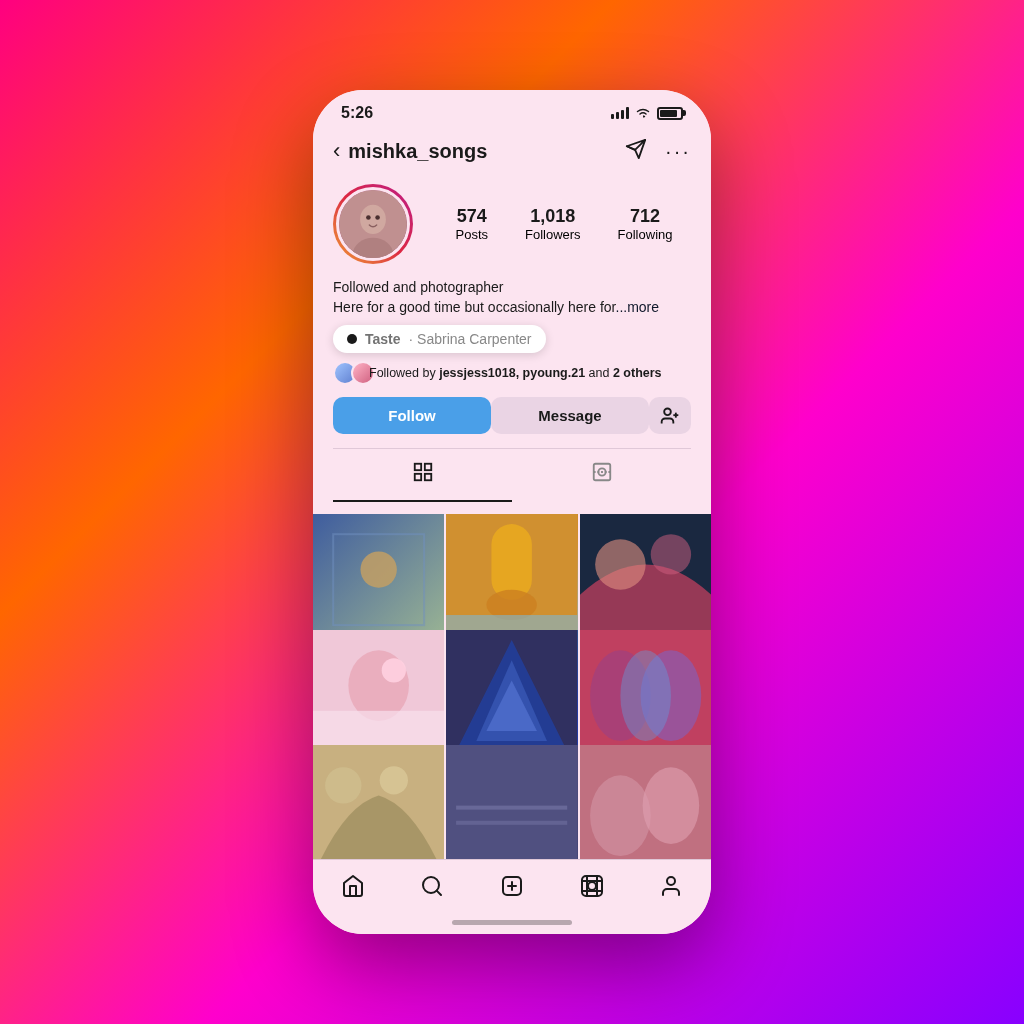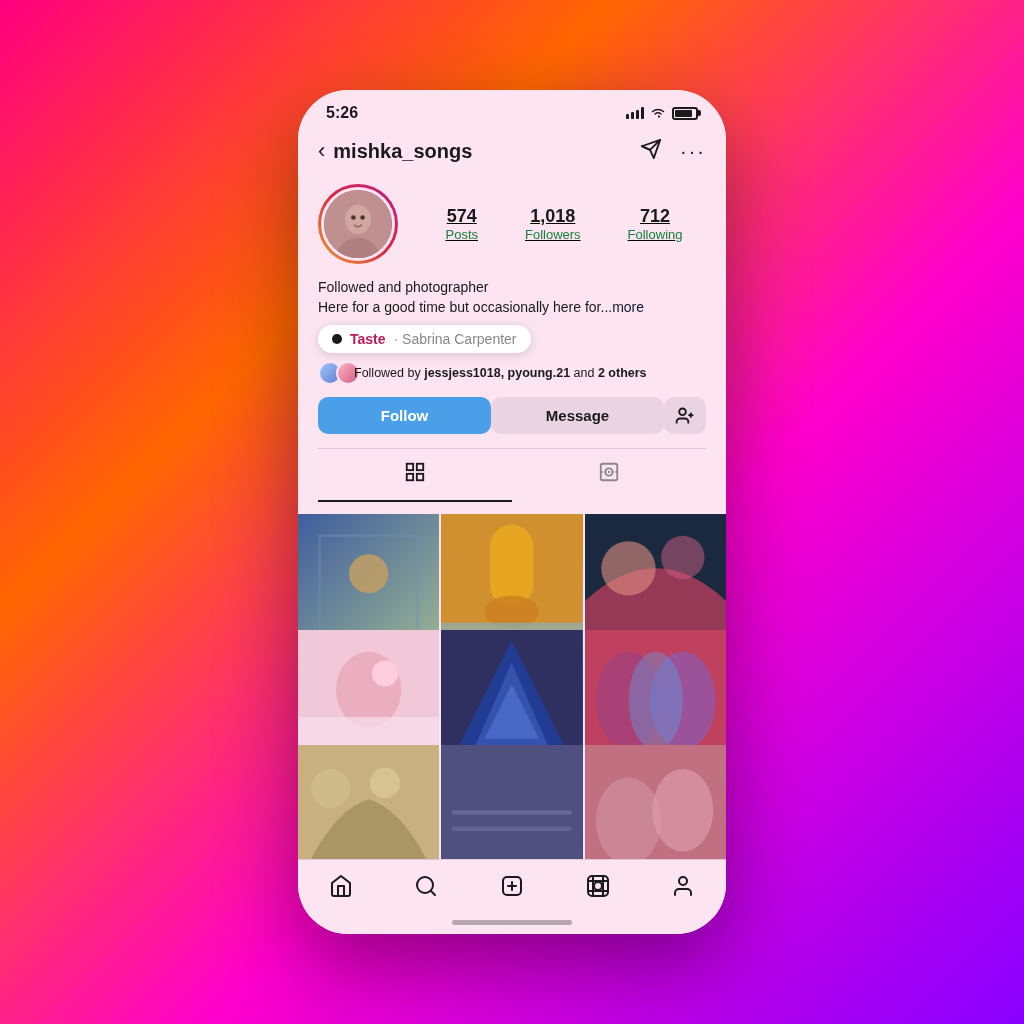--- a/index.html
+++ b/index.html
@@ -9,21 +9,21 @@
       height: 1024px;
       overflow: hidden;
       display: flex;
       align-items: center;
       justify-content: center;
       background: linear-gradient(135deg, #ff0080 0%, #ff6600 30%, #ff00cc 60%, #8800ff 100%);
       font-family: -apple-system, BlinkMacSystemFont, 'Segoe UI', sans-serif;
     }
 
     .phone-container {
-      width: 428px;
+      width: 398px;
       height: 844px;
       background: #fce4f0;
       border-radius: 50px;
       box-shadow: 0 30px 80px rgba(0,0,0,0.4);
       overflow: hidden;
       position: relative;
       display: flex;
       flex-direction: column;
     }
 
@@ -125,21 +125,20 @@
     
     .profile-section {
       padding: 8px 20px 12px;
       background: #fce4f0;
     }
 
     .profile-top-row {
       display: flex;
       align-items: center;
       margin-bottom: 14px;
-      text-decoration: underline;
     }
 
     .avatar-wrapper {
       width: 80px;
       height: 80px;
       border-radius: 50%;
       background: linear-gradient(45deg, #f09433, #e6683c, #dc2743, #cc2366, #bc1888);
       padding: 3px;
       margin-right: 24px;
       flex-shrink: 0;
@@ -181,21 +180,21 @@
 
     .stat-number {
       font-size: 18px;
       font-weight: 700;
       color: #1a1a1a;
       display: block;
     }
 
     .stat-label {
       font-size: 13px;
-      color: #15803d;
+      color: #000000;
       display: block;
     }
 
     
     .profile-name {
       font-size: 15px;
       font-weight: 700;
       color: #1a1a1a;
       margin-bottom: 3px;
     }
@@ -224,21 +223,21 @@
 
     .music-dot {
       width: 10px;
       height: 10px;
       background: #1a1a1a;
       border-radius: 50%;
     }
 
     .music-text {
       font-size: 14px;
-      color: #be185d;
+      color: #737373;
       font-weight: 600;
       text-align: right;
     }
 
     .music-artist {
       font-size: 14px;
       color: #888;
     }
 
     

